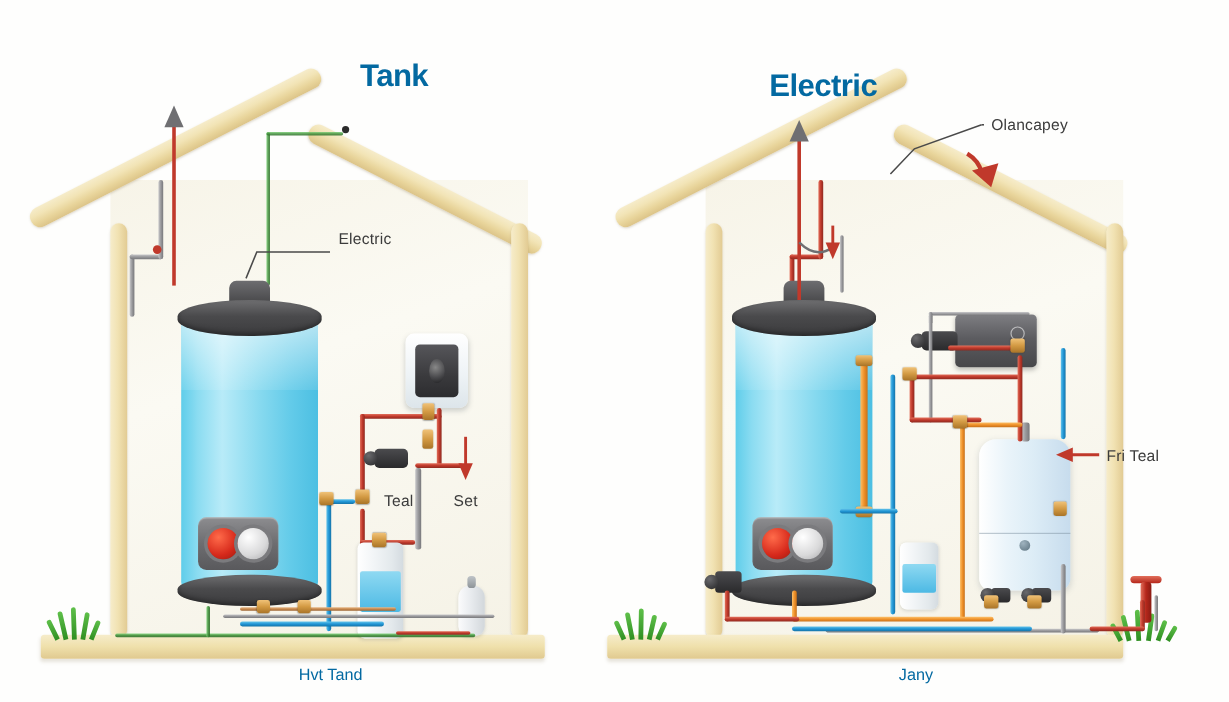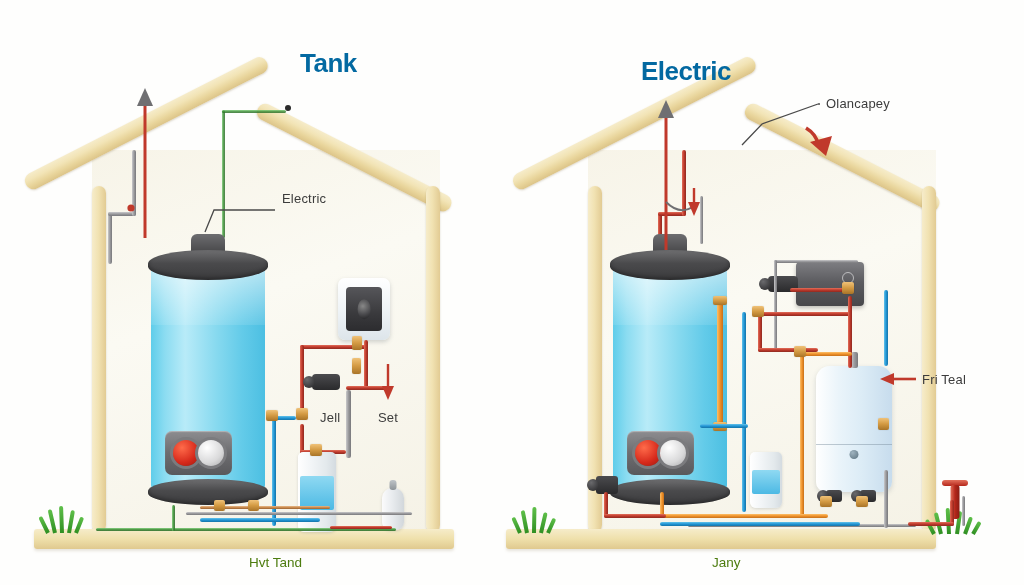--- a/index.html
+++ b/index.html
@@ -204,21 +204,21 @@
 
   
   #overlay { position:absolute; inset:0; width:1024px; height:585px; pointer-events:none; }
 
   
   .callout {
     position:absolute; font-size:13px; color:#3c3c3c; white-space:nowrap;
     letter-spacing:.2px;
   }
   .caption {
-    position:absolute; font-size:13.5px; color:#4d7c0f; white-space:nowrap;
+    position:absolute; font-size:13.5px; color:#0369a1; white-space:nowrap;
   }
 
   
   .hydrant { position:absolute; }
   .hydrant .cap {
     position:absolute; left:50%; transform:translateX(-50%); top:0;
     width:26px; height:6px; border-radius:3px;
     background:linear-gradient(180deg,#e2705c,#b5271b);
   }
   .hydrant .stem {
@@ -298,21 +298,21 @@
   <div class="pipe green" style="left:96px;  top:528px; width:300px; height:3px; opacity:.9;"></div>
   <div class="pipe greenv" style="left:172px; top:505px; width:3px; height:26px; opacity:.9;"></div>
   <div class="pipe gray" style="left:186px; top:512px; width:226px; height:3px;"></div>
   <div class="pipe copper" style="left:200px; top:506px; width:130px; height:3px;"></div>
   <div class="fitting" style="left:214px; top:500px; width:11px; height:11px;"></div>
   <div class="fitting" style="left:248px; top:500px; width:11px; height:11px;"></div>
   <div class="pipe red" style="left:330px; top:526px; width:62px; height:3px;"></div>
 
   <div class="callout" id="callout-left-top" style="left:282px; top:191px;">Electric</div>
 
-  <div class="callout" style="left:320px; top:410px;">Jell</div>
+  <div class="callout" style="left:320px; top:410px;">Teal</div>
   <div class="callout" style="left:378px; top:410px;">Set</div>
 
   <div class="caption" style="left:249px; top:555px;">Hvt Tand</div>
 
   <div class="title" id="title-tank">Tank</div>
 
   <div class="interior" id="interior-right"></div>
 
   <div class="beam" id="beam-r-left"></div>
   <div class="beam" id="beam-r-right"></div>
@@ -409,21 +409,21 @@
     <div class="stem"></div>
   </div>
   <div class="pipe redv" style="left:950px; top:500px; width:4px; height:26px;"></div>
   <div class="pipe red" style="left:908px; top:522px; width:46px; height:4px;"></div>
   <div class="pipe grayv" style="left:962px; top:496px; width:3px; height:30px;"></div>
 
   <div class="callout" id="callout-right-top" style="left:826px; top:96px;">Olancapey</div>
 
   <div class="callout" style="left:922px; top:372px;">Fri Teal</div>
 
-  <div class="caption" style="left:712px; top:555px;">Jany</div>
+  <div class="caption" style="left:749px; top:555px;">Jany</div>
 
   <div class="title" id="title-electric">Electric</div>
 
   <svg id="overlay" viewBox="0 0 1024 585">
     <defs>
       <marker id="ah-red" markerWidth="9" markerHeight="9" refX="4.5" refY="4.5" orient="auto">
         <path d="M0.5,0.8 L8.3,4.5 L0.5,8.2 Z" fill="#c0392b"></path>
       </marker>
       <marker id="ah-gray" markerWidth="11" markerHeight="11" refX="5.5" refY="5.5" orient="auto">
         <path d="M0.5,0.8 L10.3,5.5 L0.5,10.2 Z" fill="#6f6f72"></path>

